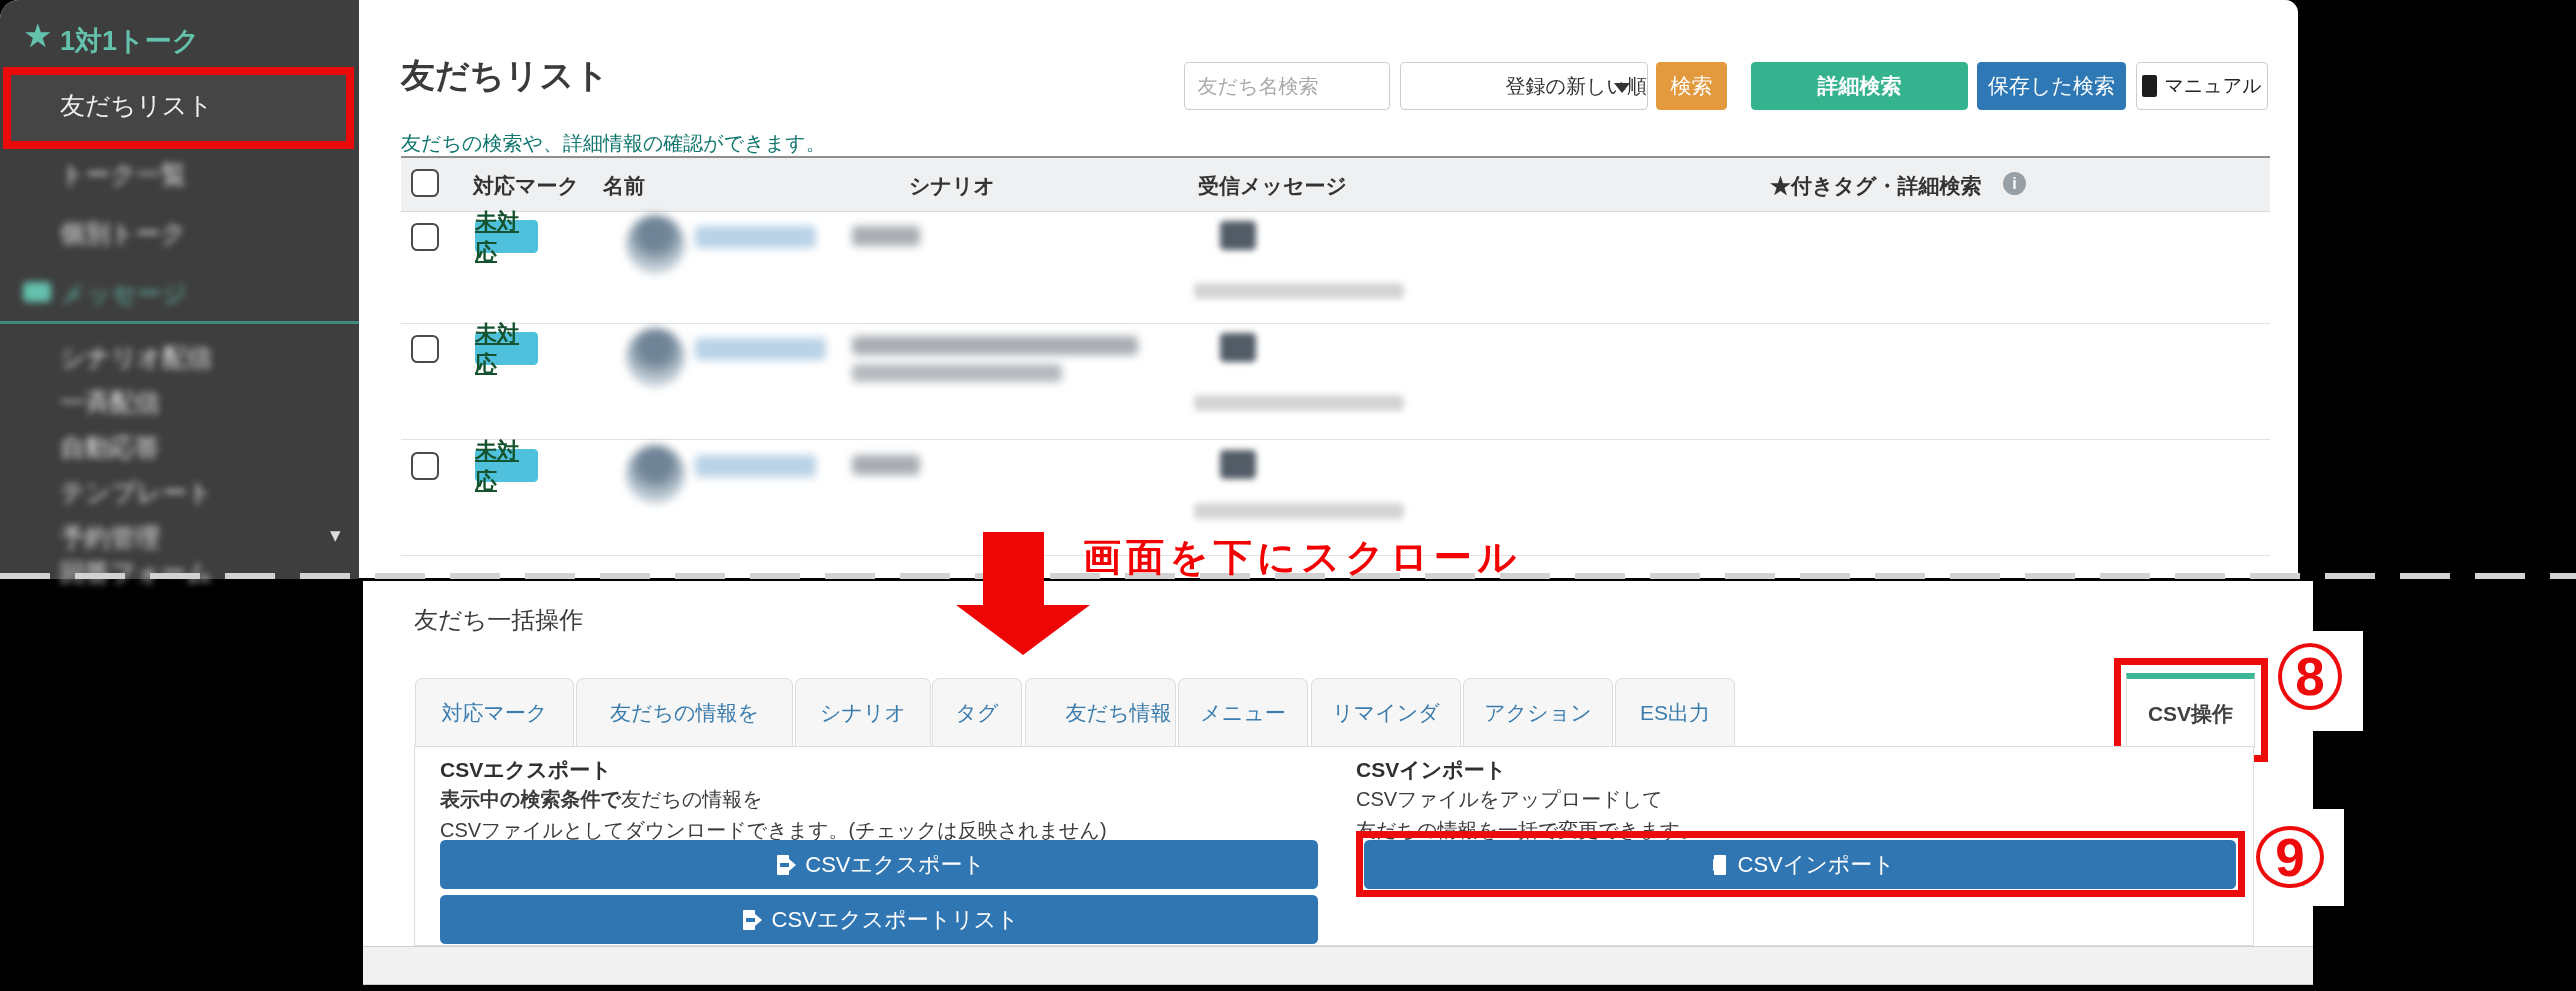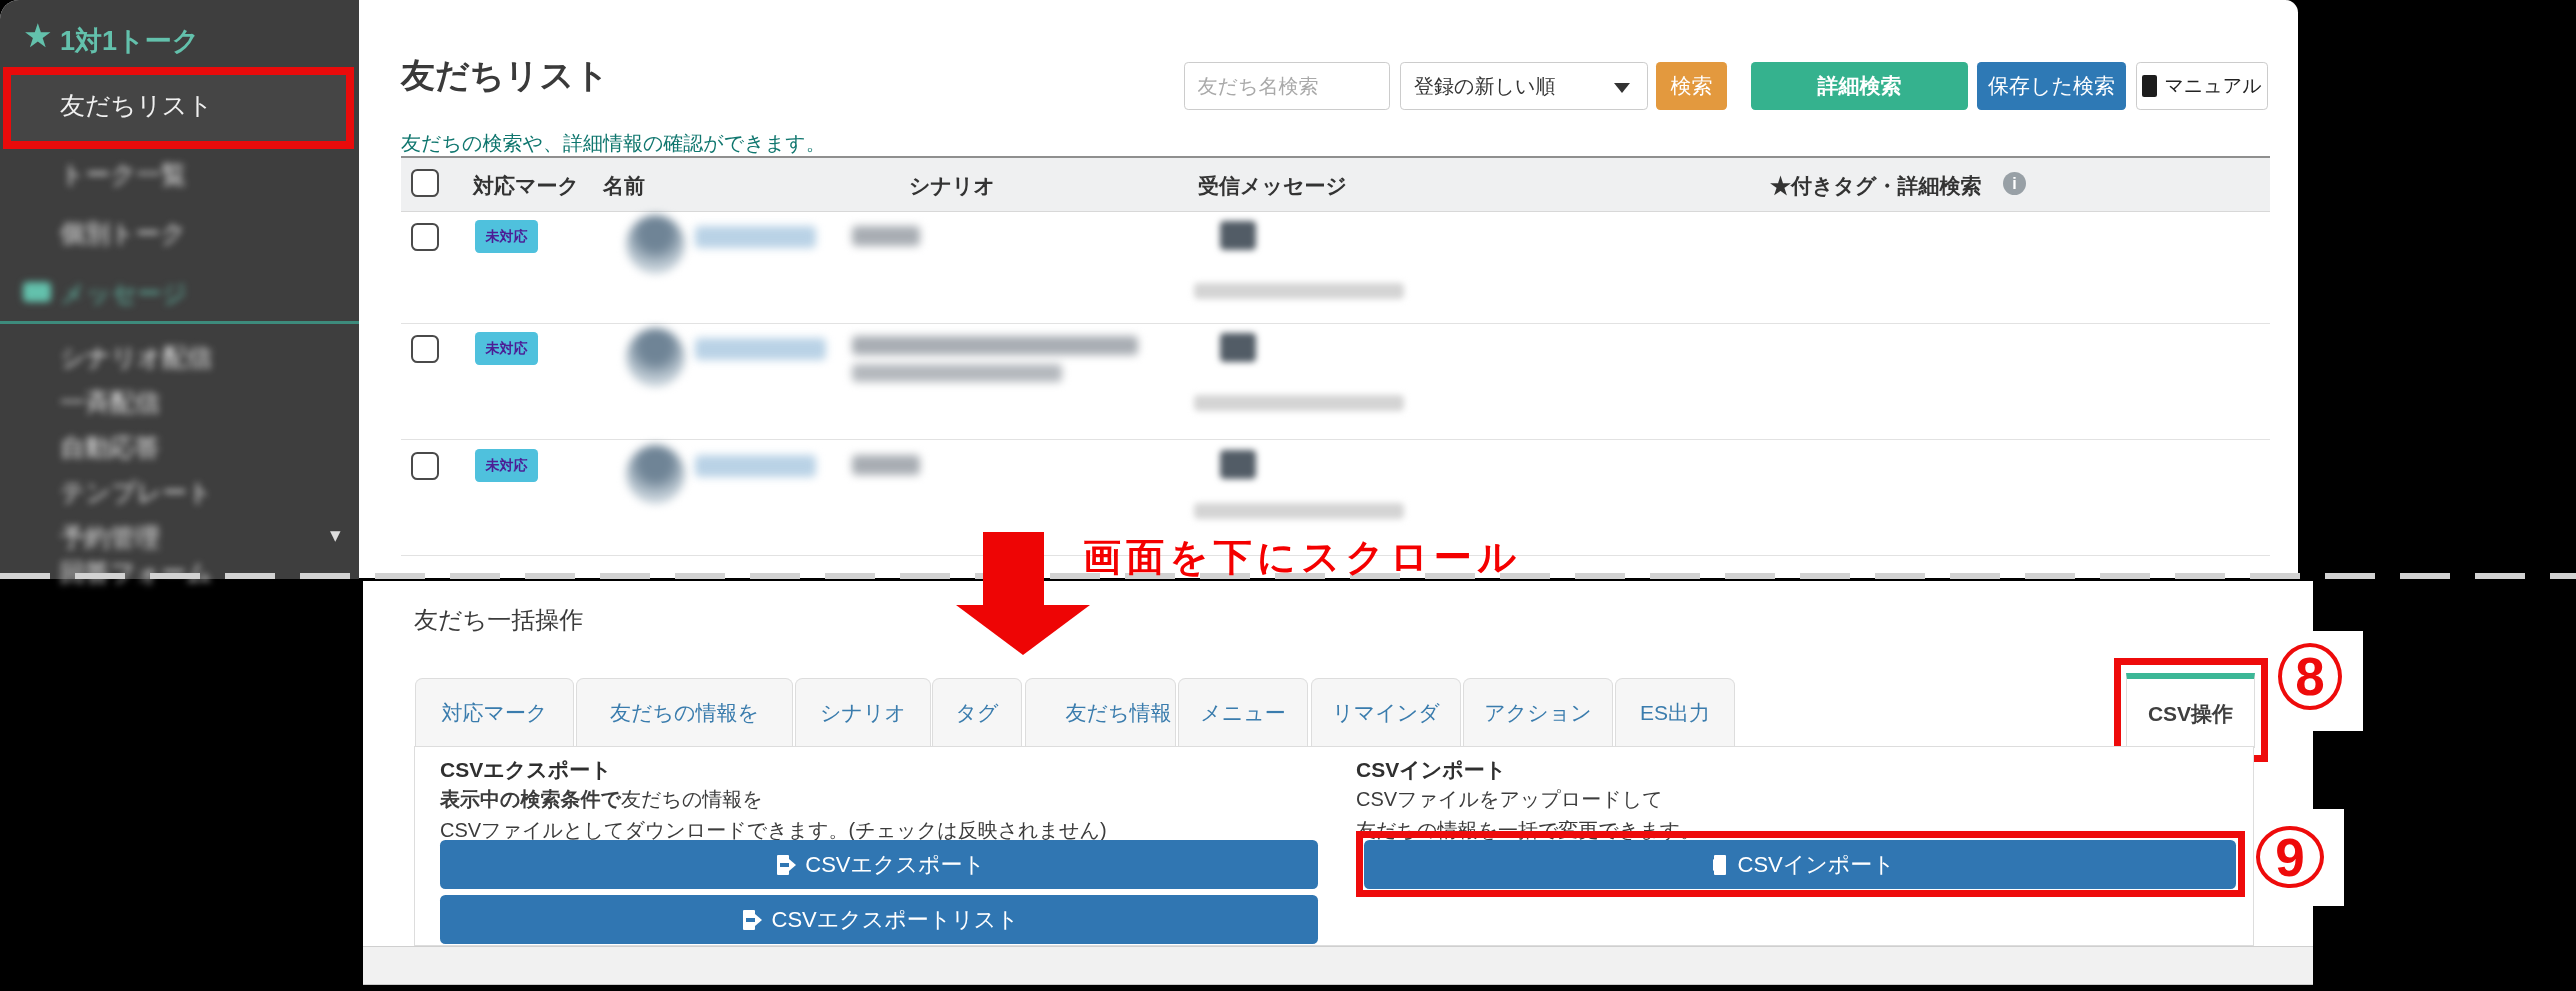--- a/index.html
+++ b/index.html
@@ -26,21 +26,21 @@
   input.search::placeholder{color:#a9a9a9;}
   .selectbox{border:1.1px solid #ccc;border-radius:4.2px;background:#fff;font-size:20px;color:#333;}
   .select-caret{width:0;height:0;border-left:8.4px solid transparent;border-right:8.4px solid transparent;border-top:10.5px solid #333;}
   .btn{border-radius:4.2px;font-size:21px;color:#fff;display:flex;align-items:center;justify-content:center;white-space:nowrap;}
   .btn-manual{background:#fff;border:1.1px solid #ccc;color:#222;}
   .book-icon{width:14.7px;height:22px;background:#1d1d1d;border-radius:2.1px;margin-right:7.4px;}
   
   .thead{background:#eff0f1;border-top:2.1px solid #8f8f8f;border-bottom:1.1px solid #d8d8d8;}
   .th{font-size:21px;font-weight:bold;color:#333;white-space:nowrap;}
   .cbx{width:28px;height:28px;background:#fff;border:2.1px solid #4a4a4a;border-radius:6.3px;}
-  .badge{background:#4fc1dd;color:#4c1d95;font-size:14px;font-weight:bold;border-radius:4.2px;}
+  .badge{background:#4fc1dd;color:#14532d;font-size:22px;font-weight:bold;border-radius:4.2px;text-decoration:underline;}
   .info-i{width:23px;height:23px;border-radius:50%;background:#98a0a6;color:#fff;font-size:16px;font-weight:bold;}
   .row-div{height:1.1px;background:#e2e2e2;}
   .avatar{width:59px;height:59px;border-radius:50%;background:radial-gradient(circle at 50% 32%,#6f8496 0 30%,#b9c6d0 62%,#e9eef2 100%);}
   .smudge{border-radius:4.2px;}
   .scroll-note{font-size:38px;font-weight:bold;color:#f40000;letter-spacing:5.3px;white-space:nowrap;}
   .arrow-shaft{width:61px;background:#ee0505;}
   .arrow-head{width:0;height:0;border-left:67px solid transparent;border-right:67px solid transparent;border-top:50px solid #ee0505;}
   .dashes{left:0;top:573px;width:2576px;height:6.3px;background:repeating-linear-gradient(90deg,#d2d2d2 0 50px,rgba(0,0,0,0) 50px 75px);}
   .red-box{border:7.4px solid #ee0b0b;background:transparent;}
   .num-circle{border:4.7px solid #ee0b0b;border-radius:50%;background:#fff;color:#ee0b0b;font-size:53px;font-weight:bold;}
@@ -82,21 +82,21 @@
     <div class="abs sb-label blur" style="left:60px;top:476px;">テンプレート</div>
     <div class="abs sb-label blur" style="left:60px;top:521px;">予約管理</div>
     <span class="abs" style="left:330px;top:523px;font-size:21px;color:#ddd;">▾</span>
     <div class="abs sb-label blur" style="left:60px;top:556px;">回答フォーム</div>
   </div>
 
   <div class="abs page-title" style="left:401px;top:53px;">友だちリスト</div>
   <div class="abs page-sub" style="left:401px;top:130px;">友だちの検索や、詳細情報の確認ができます。</div>
 
   <input class="abs search" style="left: 1184px; top: 62px; width: 206px; height: 48px;" placeholder="友だち名検索">
-  <div class="abs selectbox flexl" style="left:1400px;top:62px;width:248px;height:48px;padding-left:13px;">
+  <div class="abs selectbox flexl" style="left:1400px;top:62px;width:248px;height:48px;padding-left:13px;justify-content:flex-end;">
     <span>登録の新しい順</span>
   </div>
   <span class="abs select-caret" style="left:1614px;top:83px;"></span>
   <div class="abs btn" style="left:1656px;top:62px;width:71px;height:48px;background:#e3993e;">検索</div>
   <div class="abs btn" style="left:1751px;top:62px;width:217px;height:48px;background:#35b28e;font-weight:bold;">詳細検索</div>
   <div class="abs btn" style="left:1977px;top:62px;width:149px;height:48px;background:#2e79b5;">保存した検索</div>
   <div class="abs btn btn-manual" style="left:2136px;top:62px;width:132px;height:48px;font-size:19px;">
     <span class="book-icon"></span>
     <span>マニュアル</span>
   </div>

